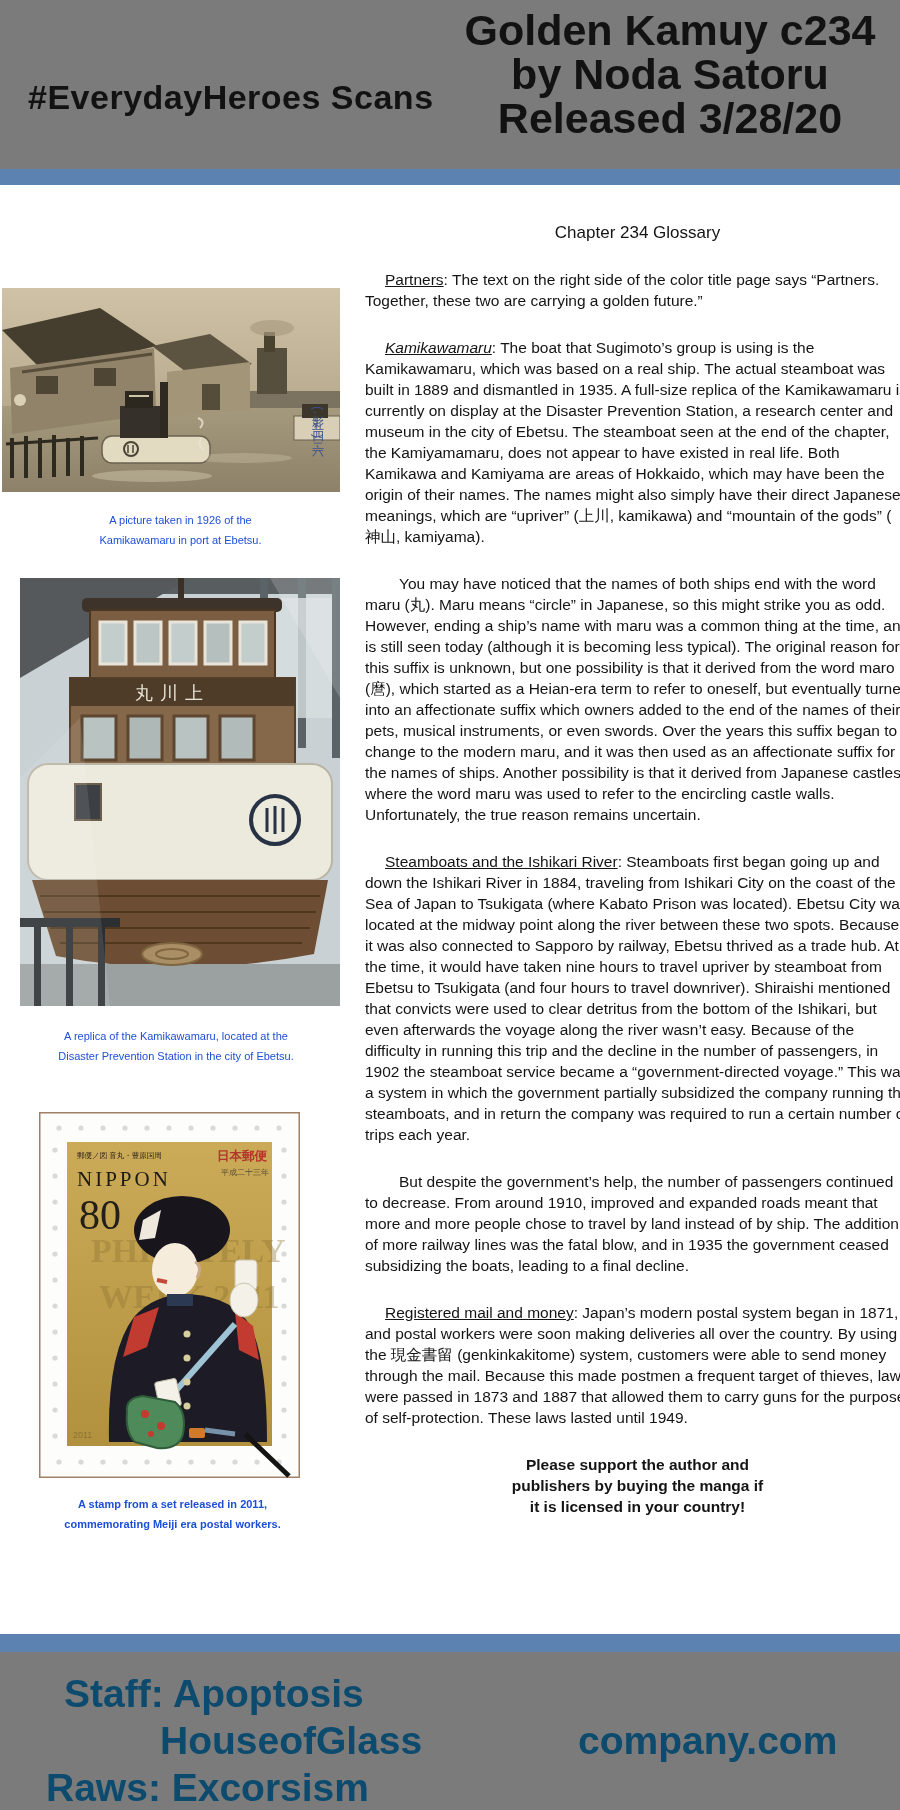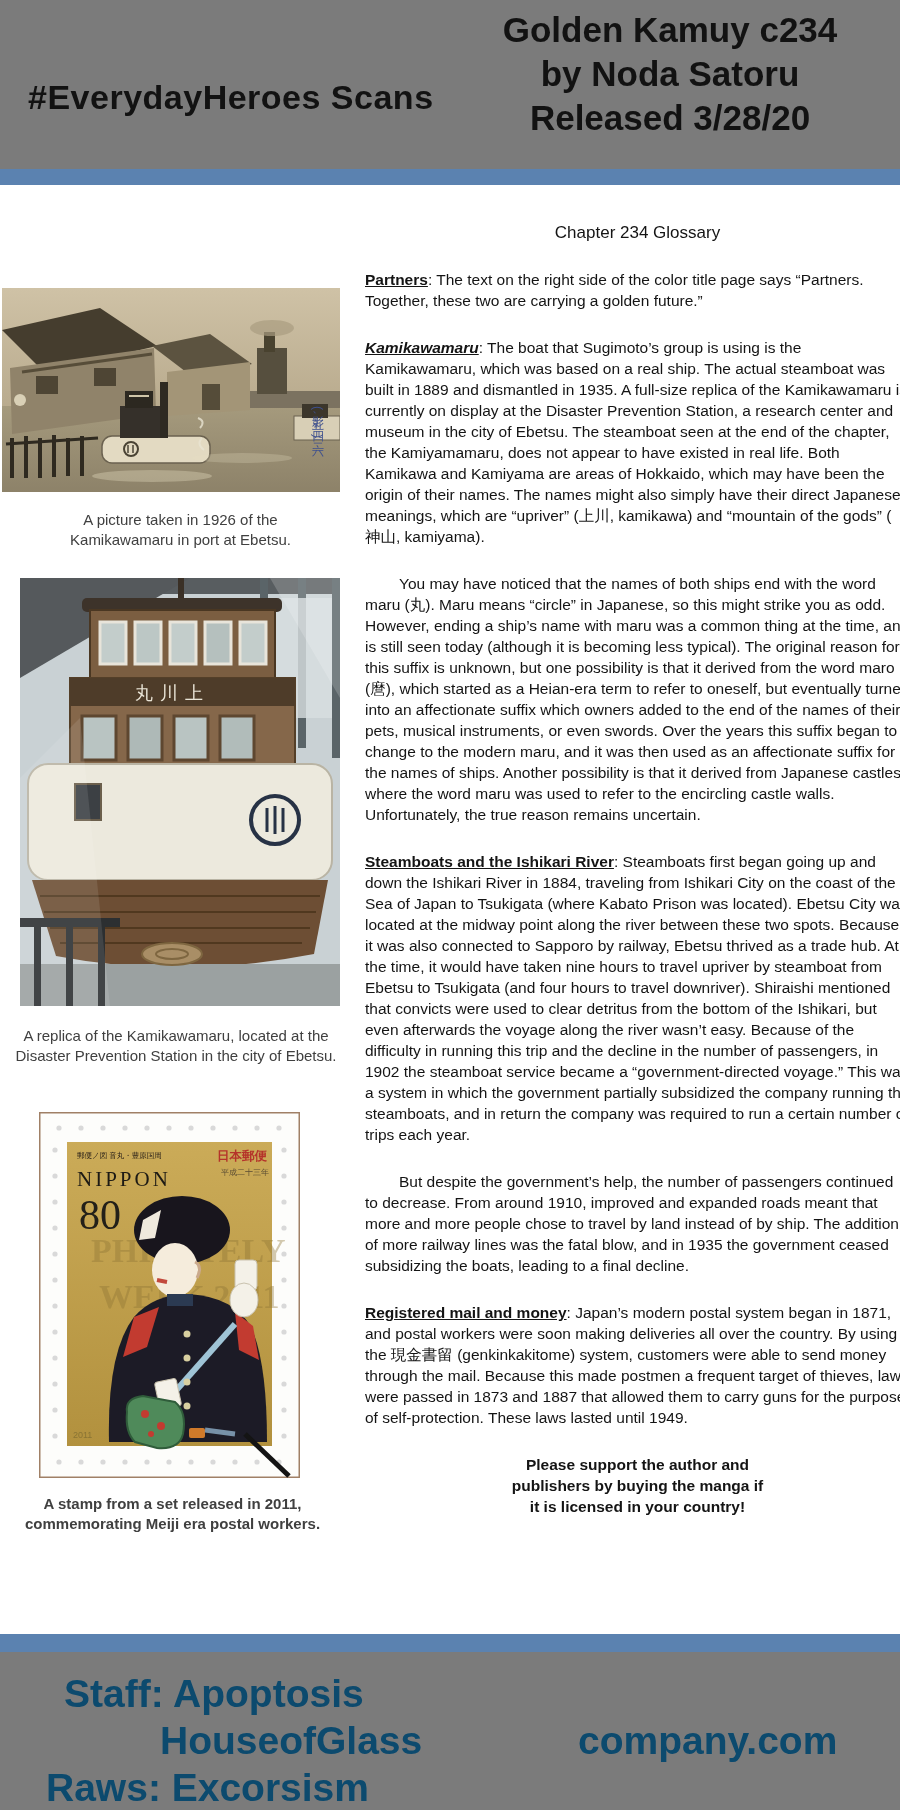--- a/index.html
+++ b/index.html
@@ -9,38 +9,38 @@
 
   
   .topbar{position:absolute;left:0;top:0;width:900px;height:169px;background:#7b7b7b;}
   .bar{position:absolute;left:0;width:900px;background:#5b82b0;}
   .bar-top{top:169px;height:16px;}
   .bar-bottom{top:1634px;height:18px;}
   .footbar{position:absolute;left:0;top:1652px;width:900px;height:158px;background:#7b7b7b;}
 
   .group-name{position:absolute;left:28px;top:78px;font-size:34px;font-weight:600;color:#121212;letter-spacing:.5px;}
   .release-info{position:absolute;left:455px;top:8px;width:430px;text-align:center;
-                font-size:35px;font-weight:600;line-height:44px;color:#121212;white-space:pre-line;}
+                font-size:43px;font-weight:600;line-height:44px;color:#121212;white-space:pre-line;}
 
   
   .photo{position:absolute;display:block;margin:0;padding:0;}
   .photo1{left:2px;top:288px;width:338px;height:204px;}
   .photo2{left:20px;top:578px;width:320px;height:510px;}
   .photo3{left:39px;top:1112px;width:261px;height:366px;}
-  .caption{position:absolute;text-align:center;font-size:15px;line-height:20px;color:#404040;white-space:pre-line;}
+  .caption{position:absolute;text-align:center;font-size:11px;line-height:20px;color:#1d4ed8;white-space:pre-line;}
   .cap1{left:8px;top:510px;width:345px;}
   .cap2{left:0px;top:1026px;width:352px;}
   .cap3{left:0px;top:1494px;width:345px;font-weight:700;}
 
   
   .glossary{position:absolute;left:365px;top:222px;width:545px;font-size:15.5px;line-height:21px;color:#141414;}
   .glossary h1{font-size:17px;font-weight:400;text-align:center;margin:0 0 26px 0;}
   .glossary p{margin:0 0 26px 0;}
   .glossary p.indent{text-indent:34px;}
-  .term{font-weight:700;text-decoration:underline;}
+  .term{font-weight:400;text-decoration:underline;margin-left:20px;}
   .term-italic{font-style:italic;}
   .support{font-weight:700;text-align:center;white-space:pre-line;margin-top:6px !important;}
 
   
   .foot-line{position:absolute;font-size:39px;font-weight:600;color:#0c4a6e;}
   .staff1{left:64px;top:1672px;}
   .staff2{left:160px;top:1719px;}
   .site{left:578px;top:1719px;}
   .raws{left:46px;top:1766px;}
 

